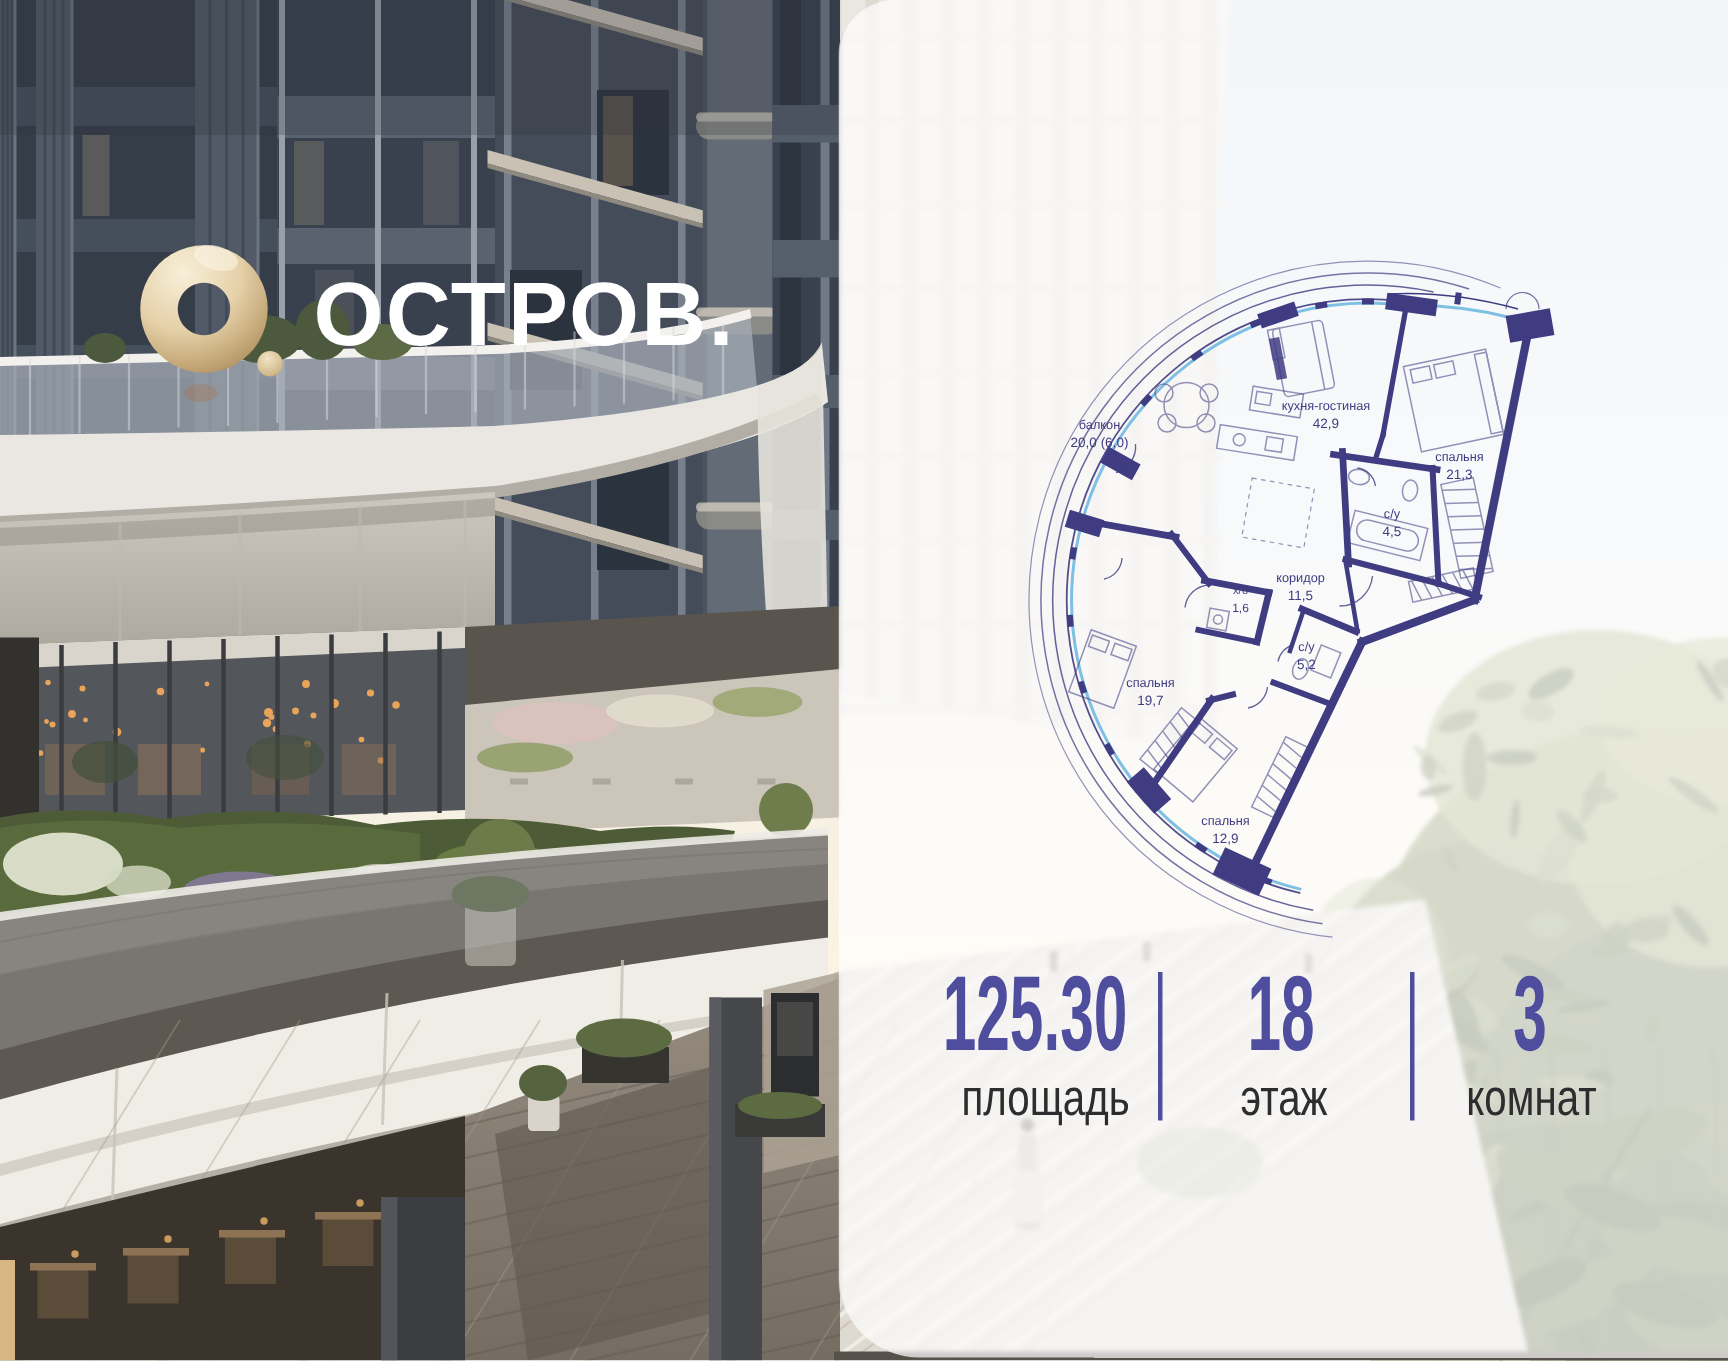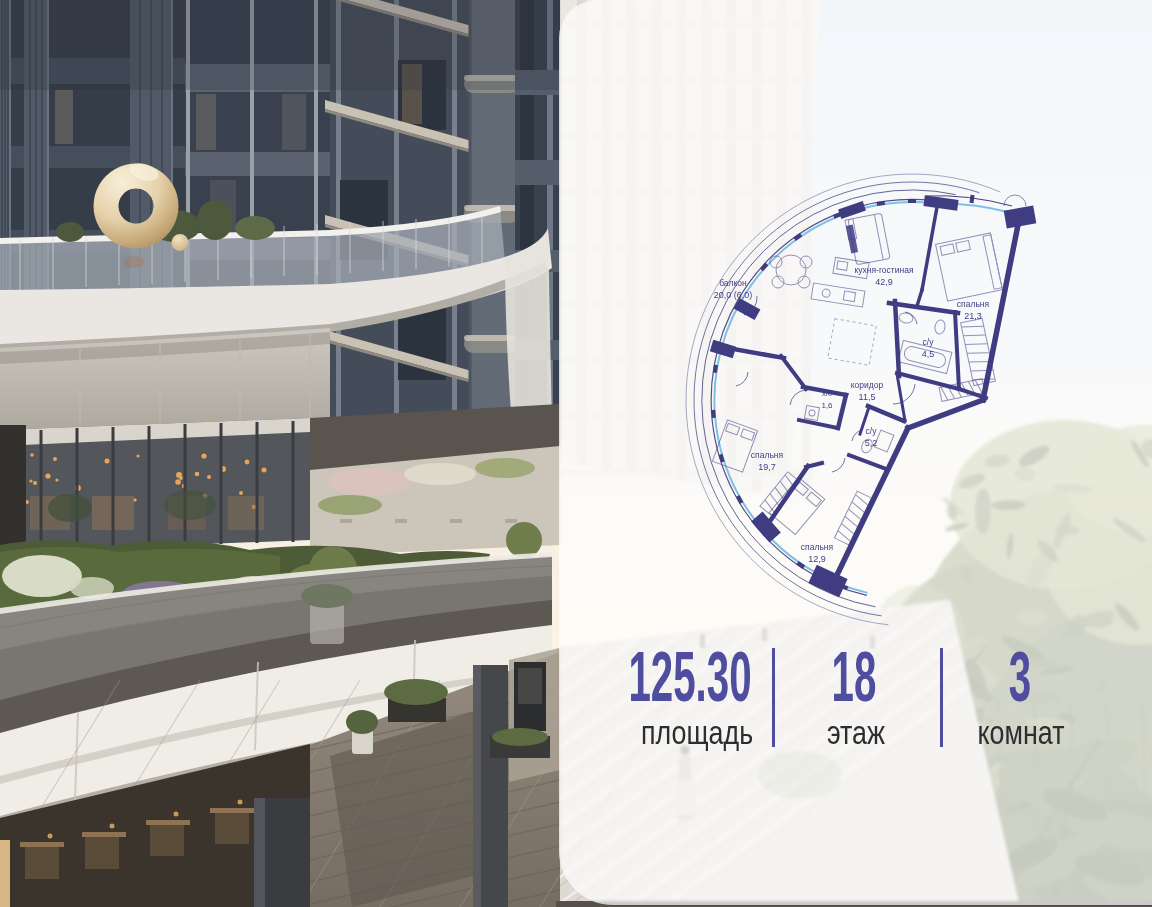--- a/index.html
+++ b/index.html
@@ -757,20 +757,21 @@
           <stop offset="1" stop-color="#a98c5c"></stop>
         </radialGradient>
       </defs>
 
 <path d="M76,33.5 a42.5,42.5 0 1 0 0.01,0 Z M76,58.5 a17.5,17.5 0 1 1 -0.01,0 Z" fill-rule="evenodd" fill="url(#gold2)"></path>
 <ellipse cx="84" cy="42" rx="15" ry="8" fill="#fdf8ea" opacity="0.55" transform="rotate(16 84 42)"></ellipse>
 
 <circle cx="120" cy="112.5" r="8.5" fill="url(#gold3)"></circle>
 </svg>
 
+<div class="brand">ОСТРОВ.</div>
 
 <div class="num" style="left:576px;top:636px;width:228px">125.30</div>
 
 <div class="lbl" style="left:628px;top:713px;width:124px">площадь</div>
 
 <div class="sep" style="left:772px"></div>
 
 <div class="num" style="left:740px;top:636px;width:228px">18</div>
 
 <div class="lbl" style="left:794px;top:713px;width:124px">этаж</div>

